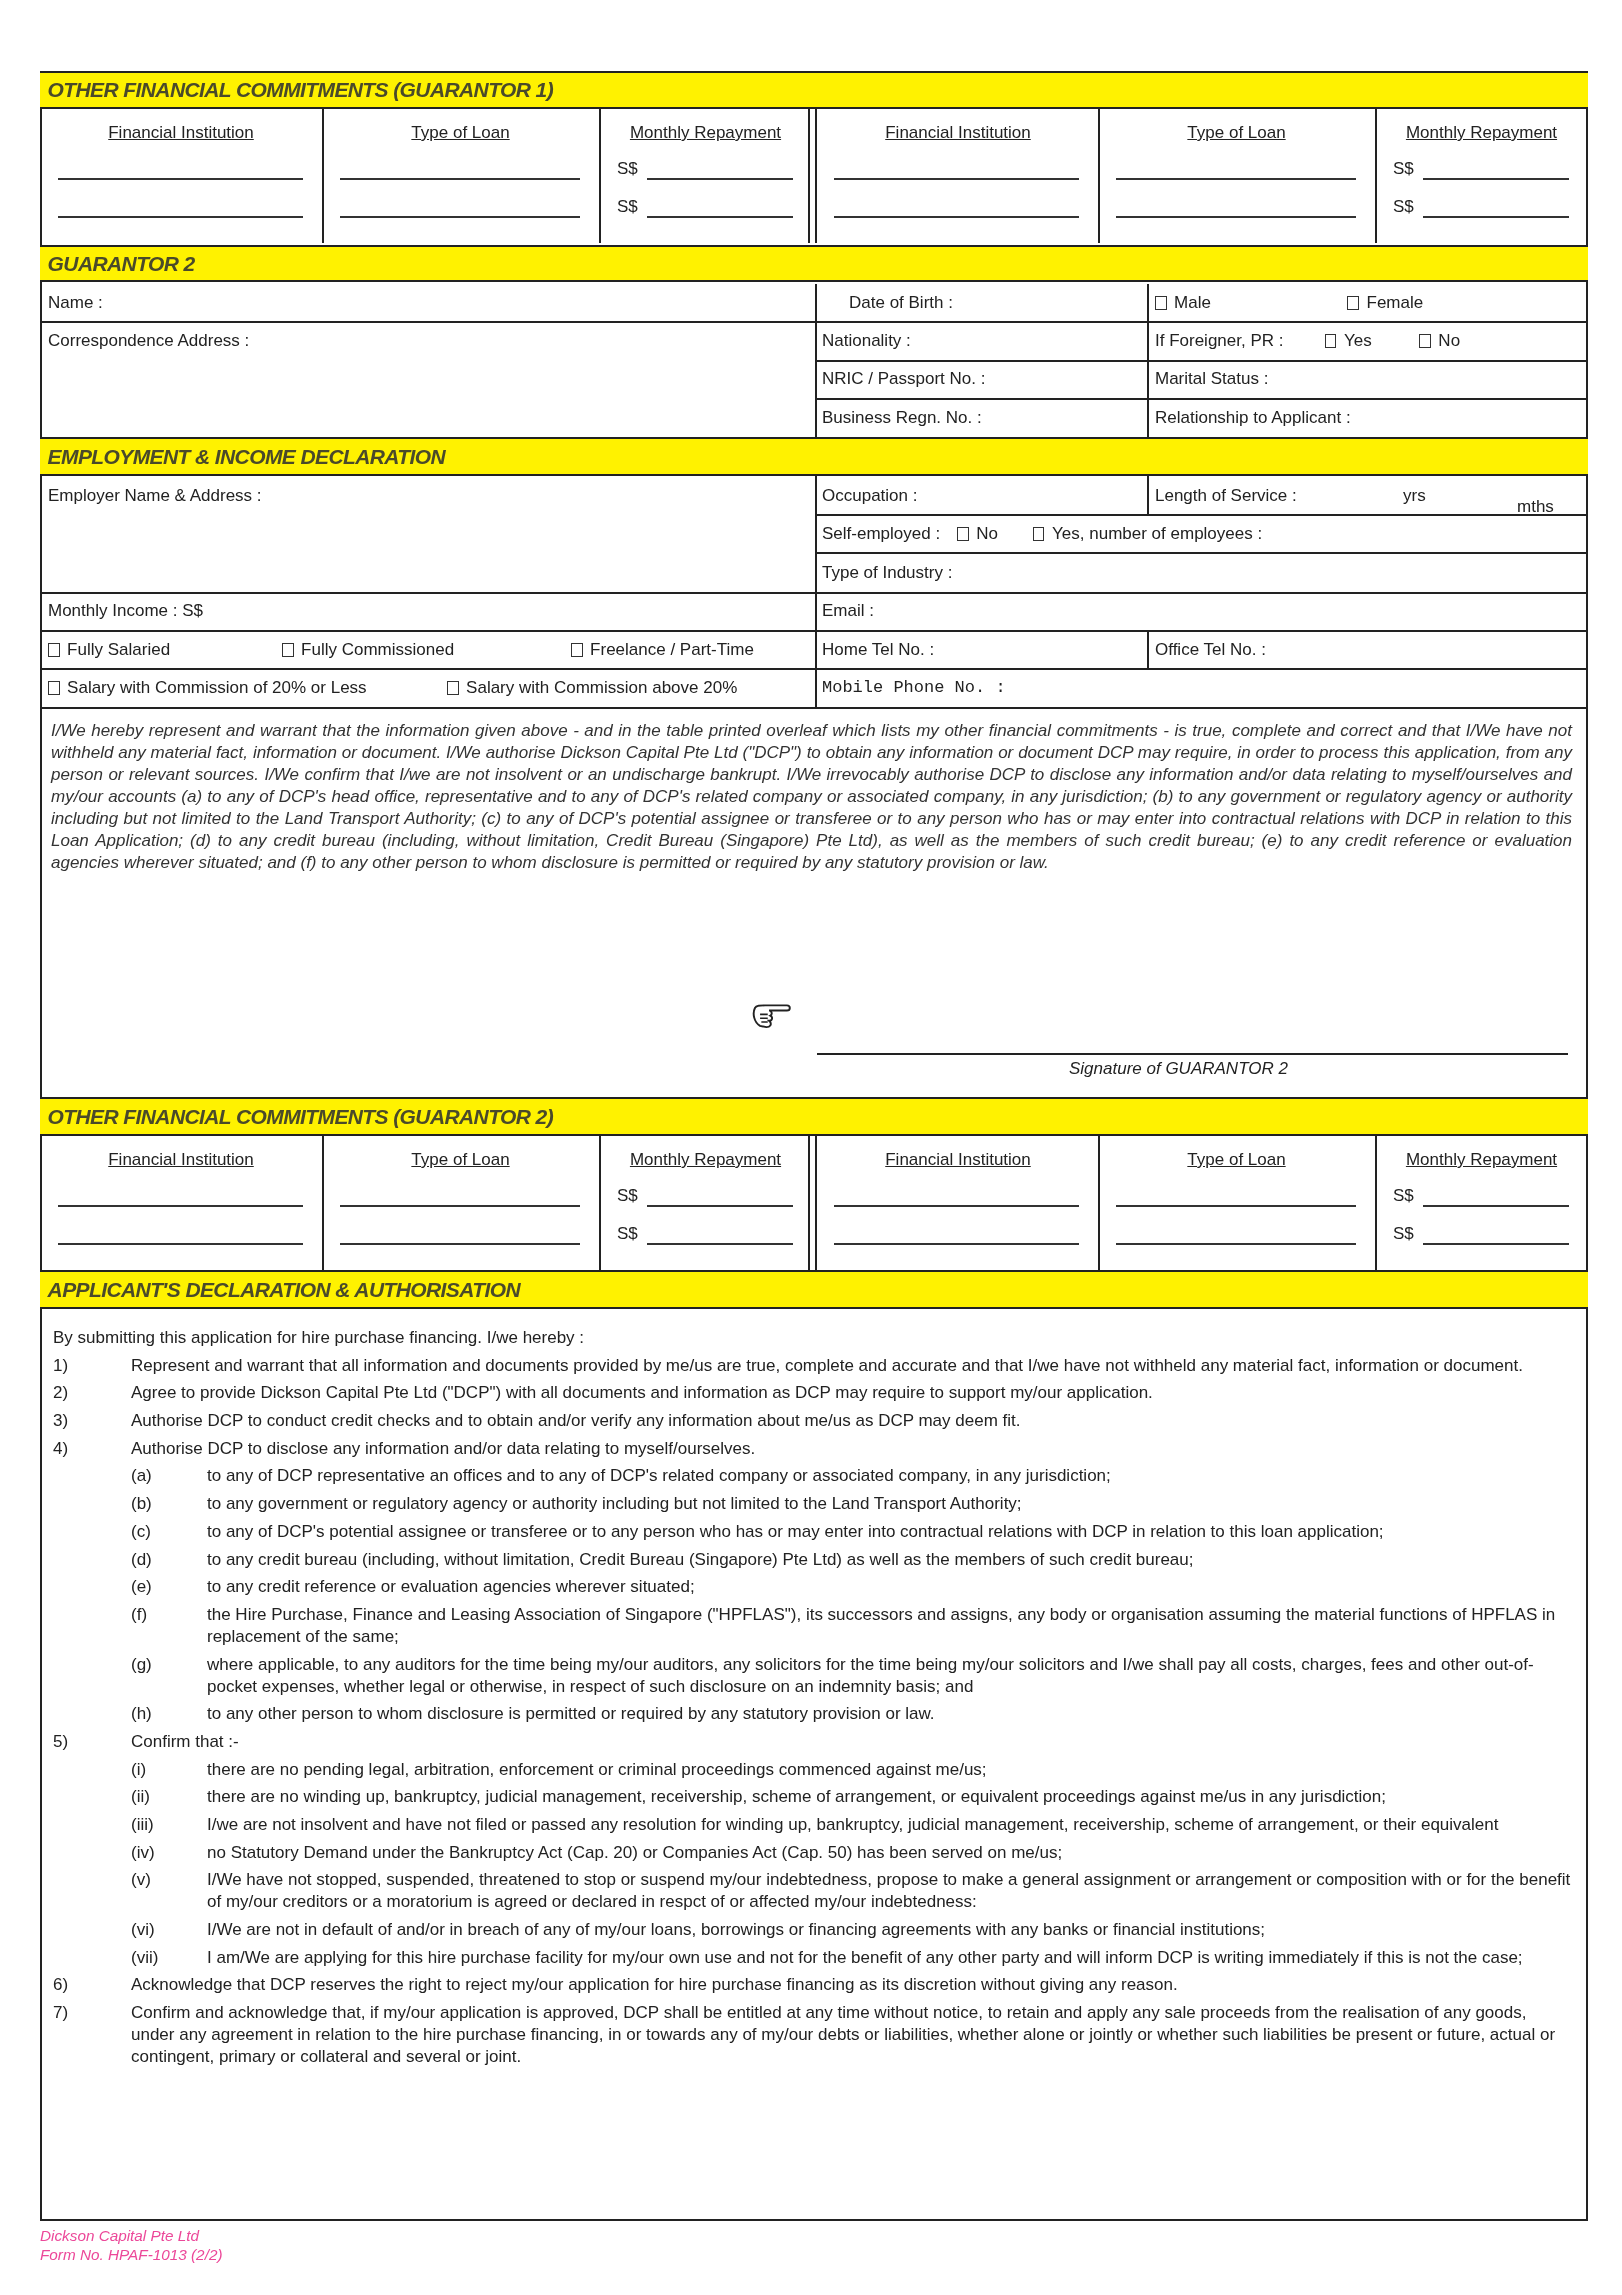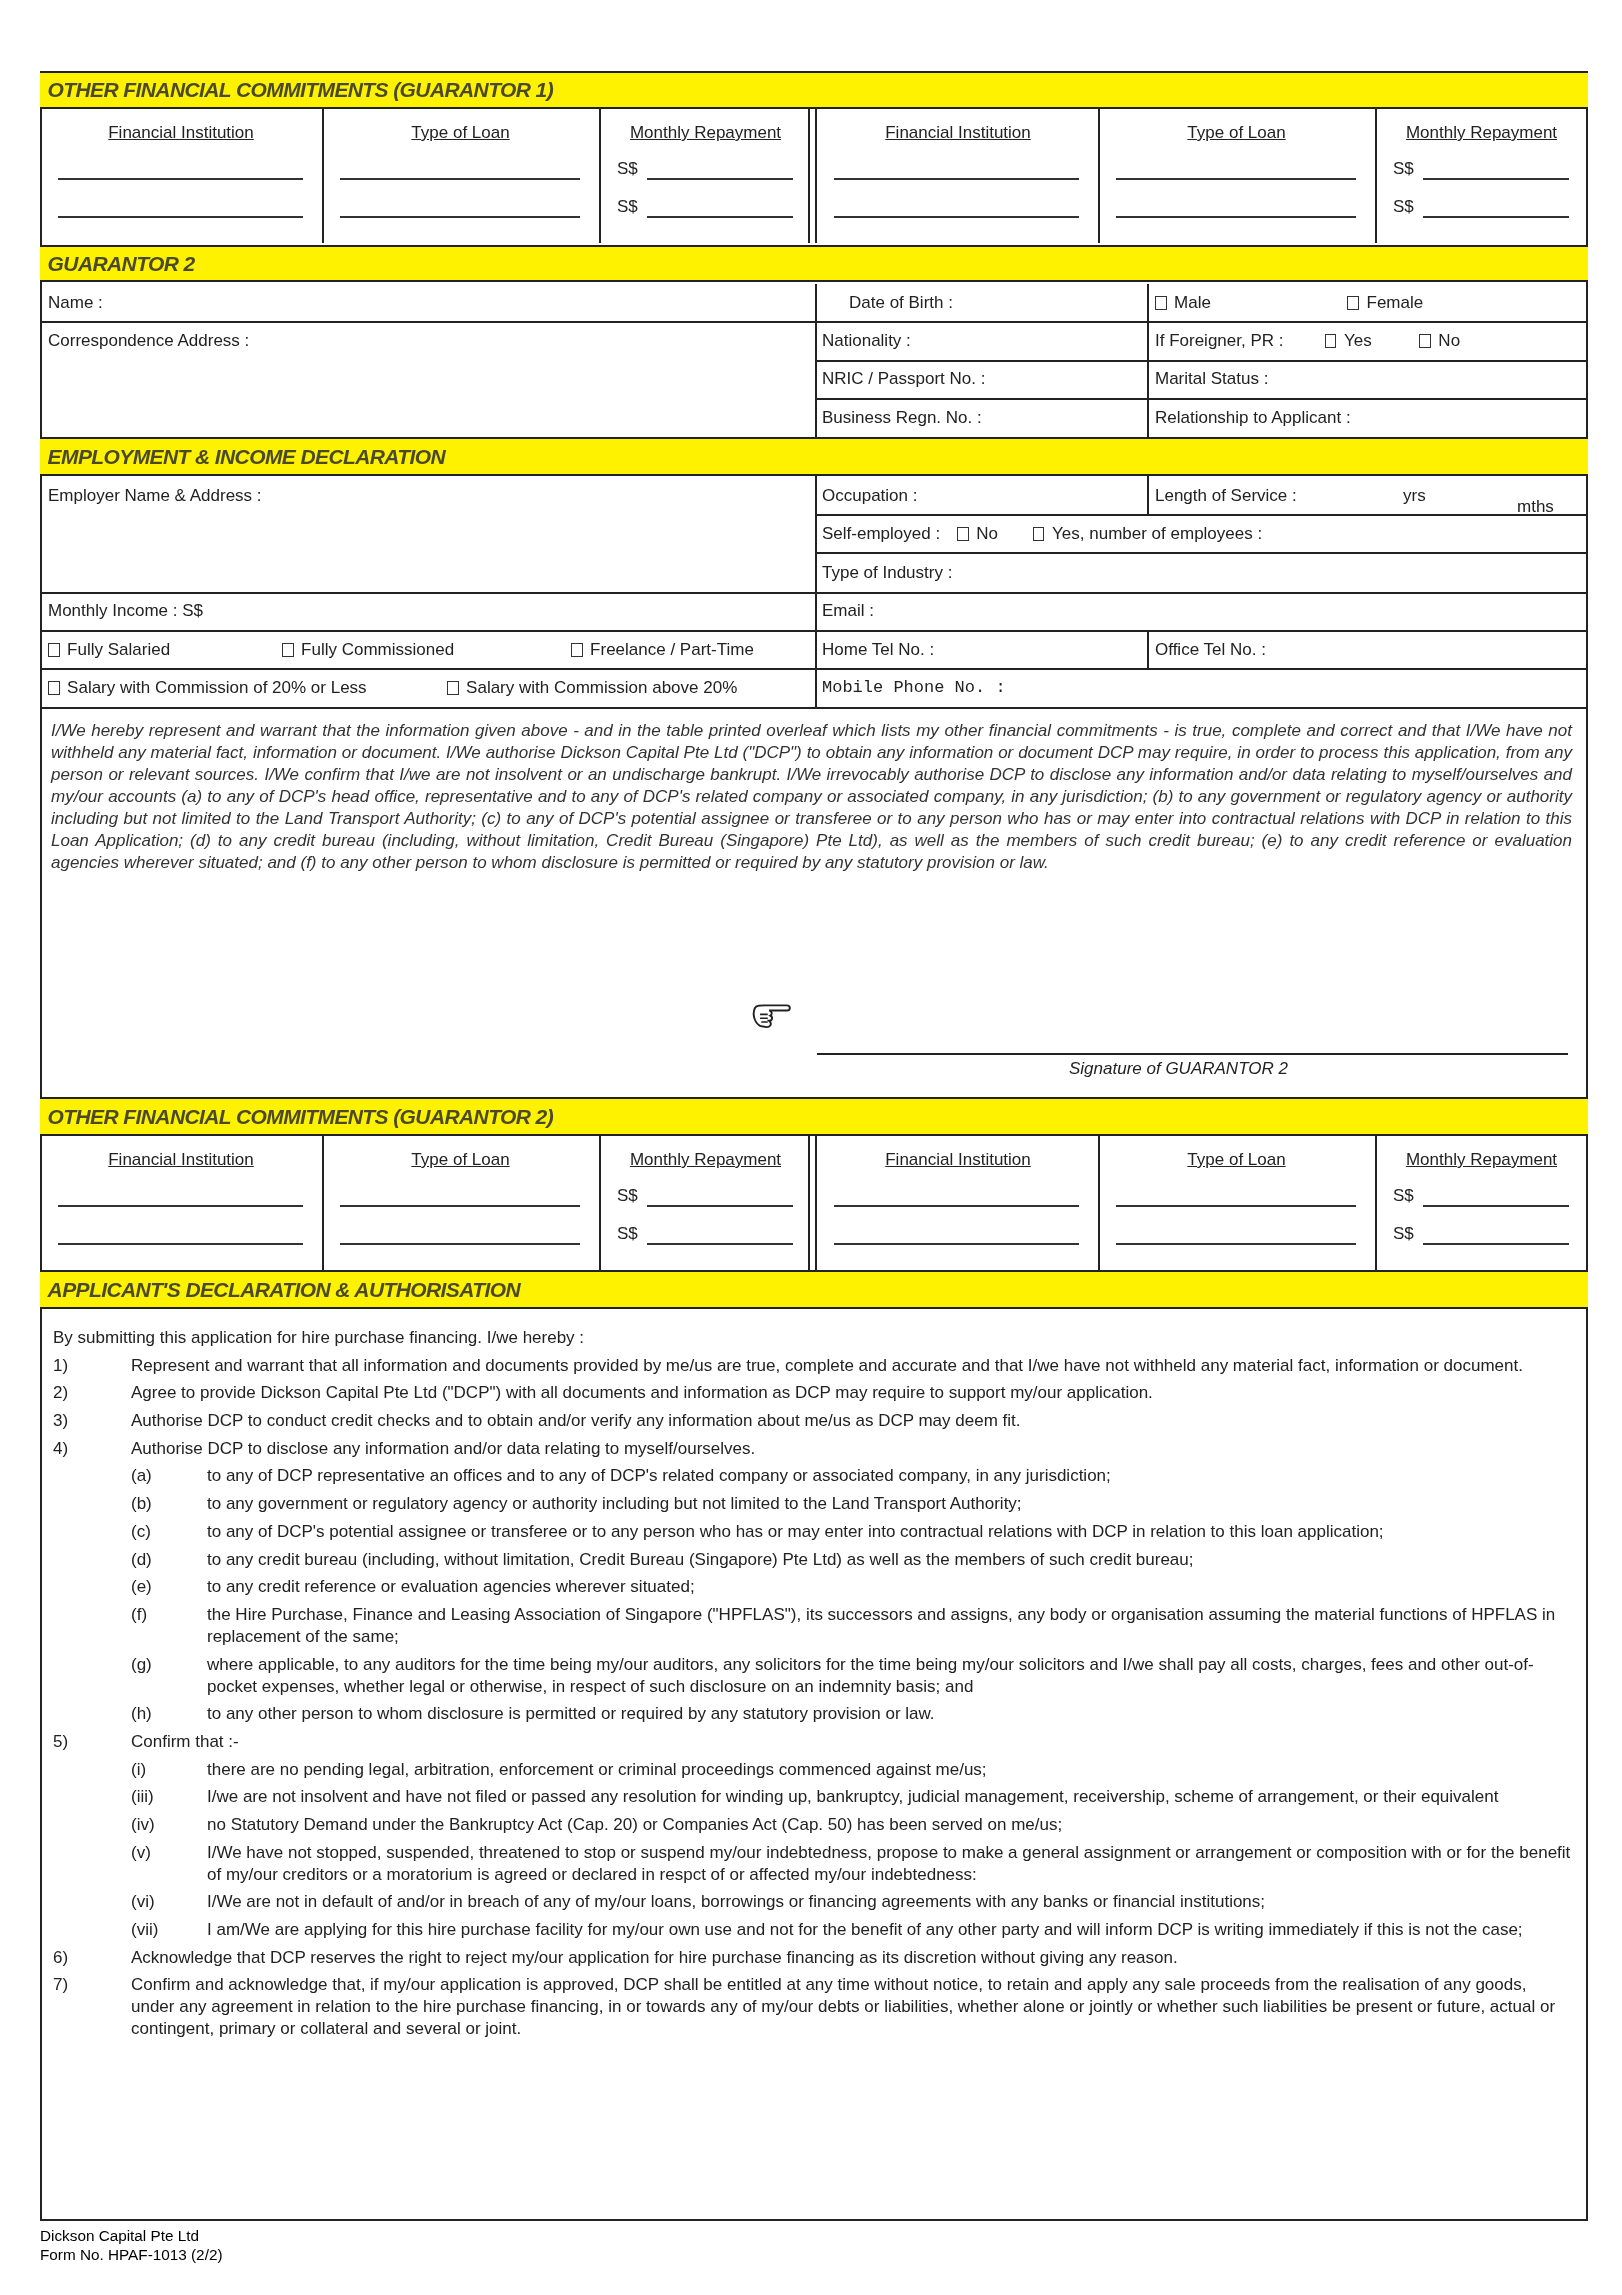--- a/index.html
+++ b/index.html
@@ -16,21 +16,21 @@
   .chk { display:inline-block; width:11.5px; height:14px; border:1.3px solid #333; vertical-align:-1.9px; margin-right:7.6px; box-sizing:border-box; }
   .colhead { position:absolute; font-size:17px; text-decoration:underline; text-align:center; white-space:nowrap; }
   .uline { position:absolute; height:1.9px; background:#333; }
   .para { position:absolute; left:51px; width:1521px; font-size:17px; font-style:italic; line-height:22px; text-align:justify; color:#333; }
   .decl { position:absolute; left:53px; width:1521px; font-size:17px; line-height:22px; color:#222; }
   .row { display:flex; }
   .num { width:78px; flex:none; }
   .sub { width:76px; flex:none; }
   .ind { padding-left:78px; }
   .txt { flex:1; }
-  .footer { position:absolute; left:40px; top:2226px; font-size:15.3px; line-height:19px; color:#000000; }
+  .footer { position:absolute; left:40px; top:2226px; font-size:15.3px; line-height:19px; color:#ec4899;font-style:italic; }
 </style>
 </head>
 <body>
 
 <div class="abs" style="left:40px;top:71px;width:1.9px;height:2150px;background:#222;"></div>
 <div class="abs" style="left:1586px;top:71px;width:1.9px;height:2150px;background:#222;"></div>
 <div class="hline" style="left:40px;width:1548px;top:2219px;"></div>
 
 <div class="ybar" style="top:71px;height:38px;">
   <span>OTHER FINANCIAL COMMITMENTS (GUARANTOR 1)</span>
@@ -182,20 +182,24 @@
       </div>
     </div>
   <div class="row" style="margin-bottom:5.7px;">
     <div class="num">5)</div>
     <div class="txt">Confirm that :-</div>
   </div>
   <div id="decl-sub5" class="ind">
       <div class="row" style="margin-bottom: 5.7px;">
         <div class="sub">(i)</div>
         <div class="txt">there are no pending legal, arbitration, enforcement or criminal proceedings commenced against me/us;</div>
+      </div>
+      <div class="row" style="margin-bottom: 5.7px;">
+        <div class="sub">(ii)</div>
+        <div class="txt">there are no winding up, bankruptcy, judicial management, receivership, scheme of arrangement, or equivalent proceedings against me/us in any jurisdiction;</div>
       </div>
       <div class="row" style="margin-bottom: 5.7px;">
         <div class="sub">(iii)</div>
         <div class="txt">I/we are not insolvent and have not filed or passed any resolution for winding up, bankruptcy, judicial management, receivership, scheme of arrangement, or their equivalent</div>
       </div>
       <div class="row" style="margin-bottom: 5.7px;">
         <div class="sub">(iv)</div>
         <div class="txt">no Statutory Demand under the Bankruptcy Act (Cap. 20) or Companies Act (Cap. 50) has been served on me/us;</div>
       </div>
       <div class="row" style="margin-bottom: 5.7px;">

